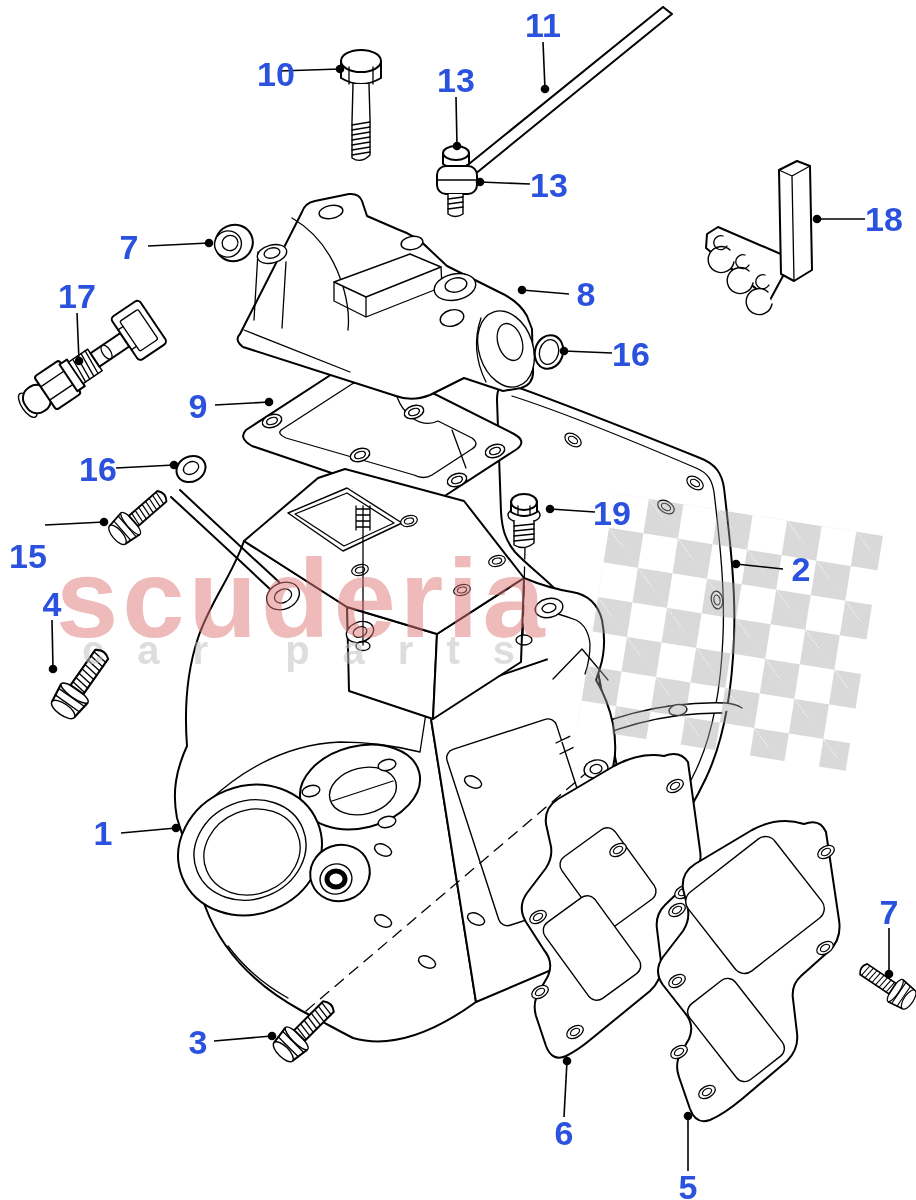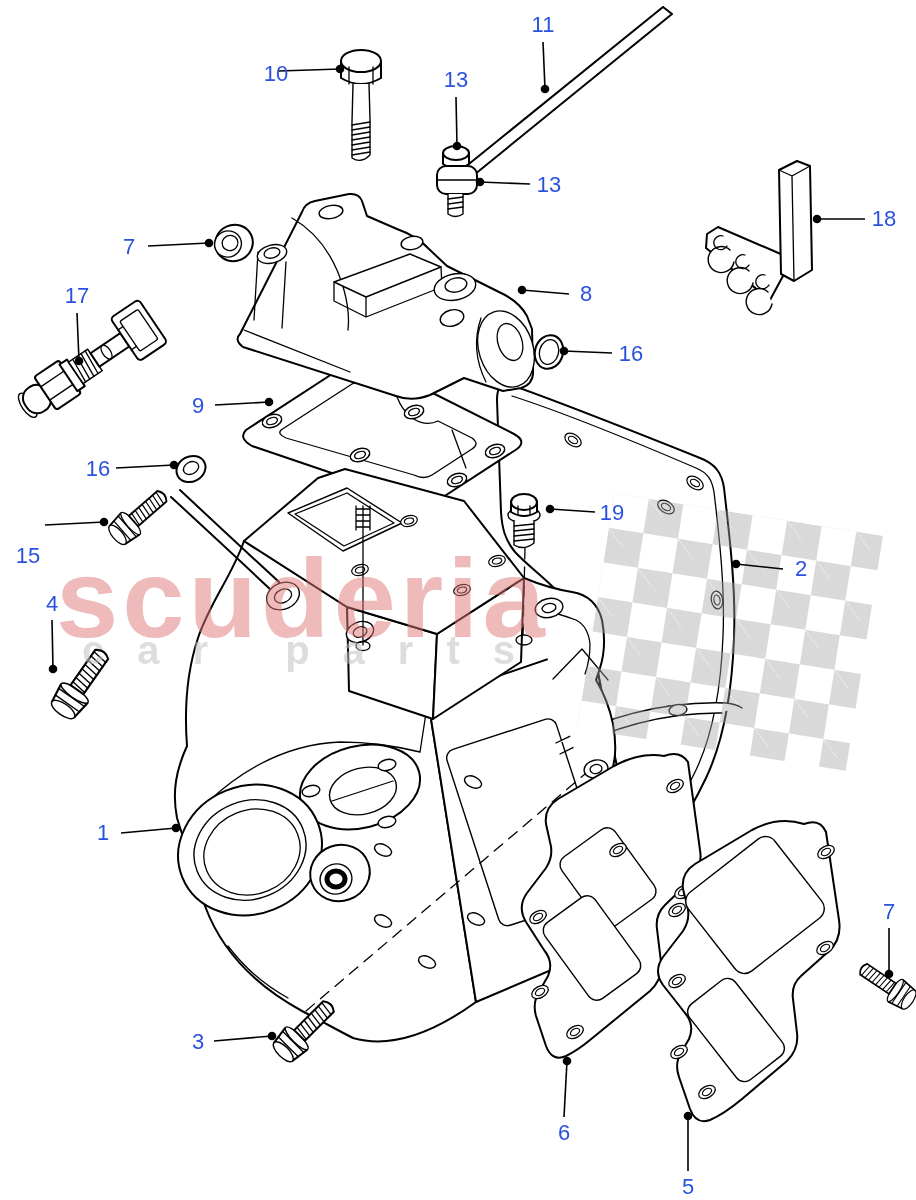--- a/index.html
+++ b/index.html
@@ -20,22 +20,22 @@
     background-image:
       linear-gradient(45deg, rgba(165,165,165,.42) 25%, transparent 25%, transparent 75%, rgba(165,165,165,.42) 75%),
       linear-gradient(45deg, rgba(165,165,165,.42) 25%, transparent 25%, transparent 75%, rgba(165,165,165,.42) 75%);
     background-size:70px 70px;background-position:0 0,35px 35px;}
   
   .wm-brand{position:absolute;left:56px;top:543px;font-size:112px;font-weight:bold;
     letter-spacing:4px;color:rgba(224,118,118,0.50);pointer-events:none;line-height:1;text-align:right;}
   .wm-tag{position:absolute;left:82px;top:630px;font-size:40px;font-weight:bold;
     letter-spacing:33px;color:rgba(193,193,193,0.55);pointer-events:none;line-height:1;}
   
-  .callout{position:absolute;transform:translate(-50%,-50%);font-size:22px;
-    color:#2b52de;white-space:nowrap;line-height:1;}
+  .callout{position:absolute;transform:translate(-50%,-50%);font-size:34px;
+    color:#2b52de;white-space:nowrap;line-height:1;font-weight:bold;}
   #callout-layer,#leader-svg{position:absolute;left:0;top:0;width:916px;height:1200px;pointer-events:none;}
 </style>
 </head>
 <body>
 
 <div class="stage">
 
   <svg width="916" height="1200" viewBox="0 0 916 1200">
     <defs>
 

